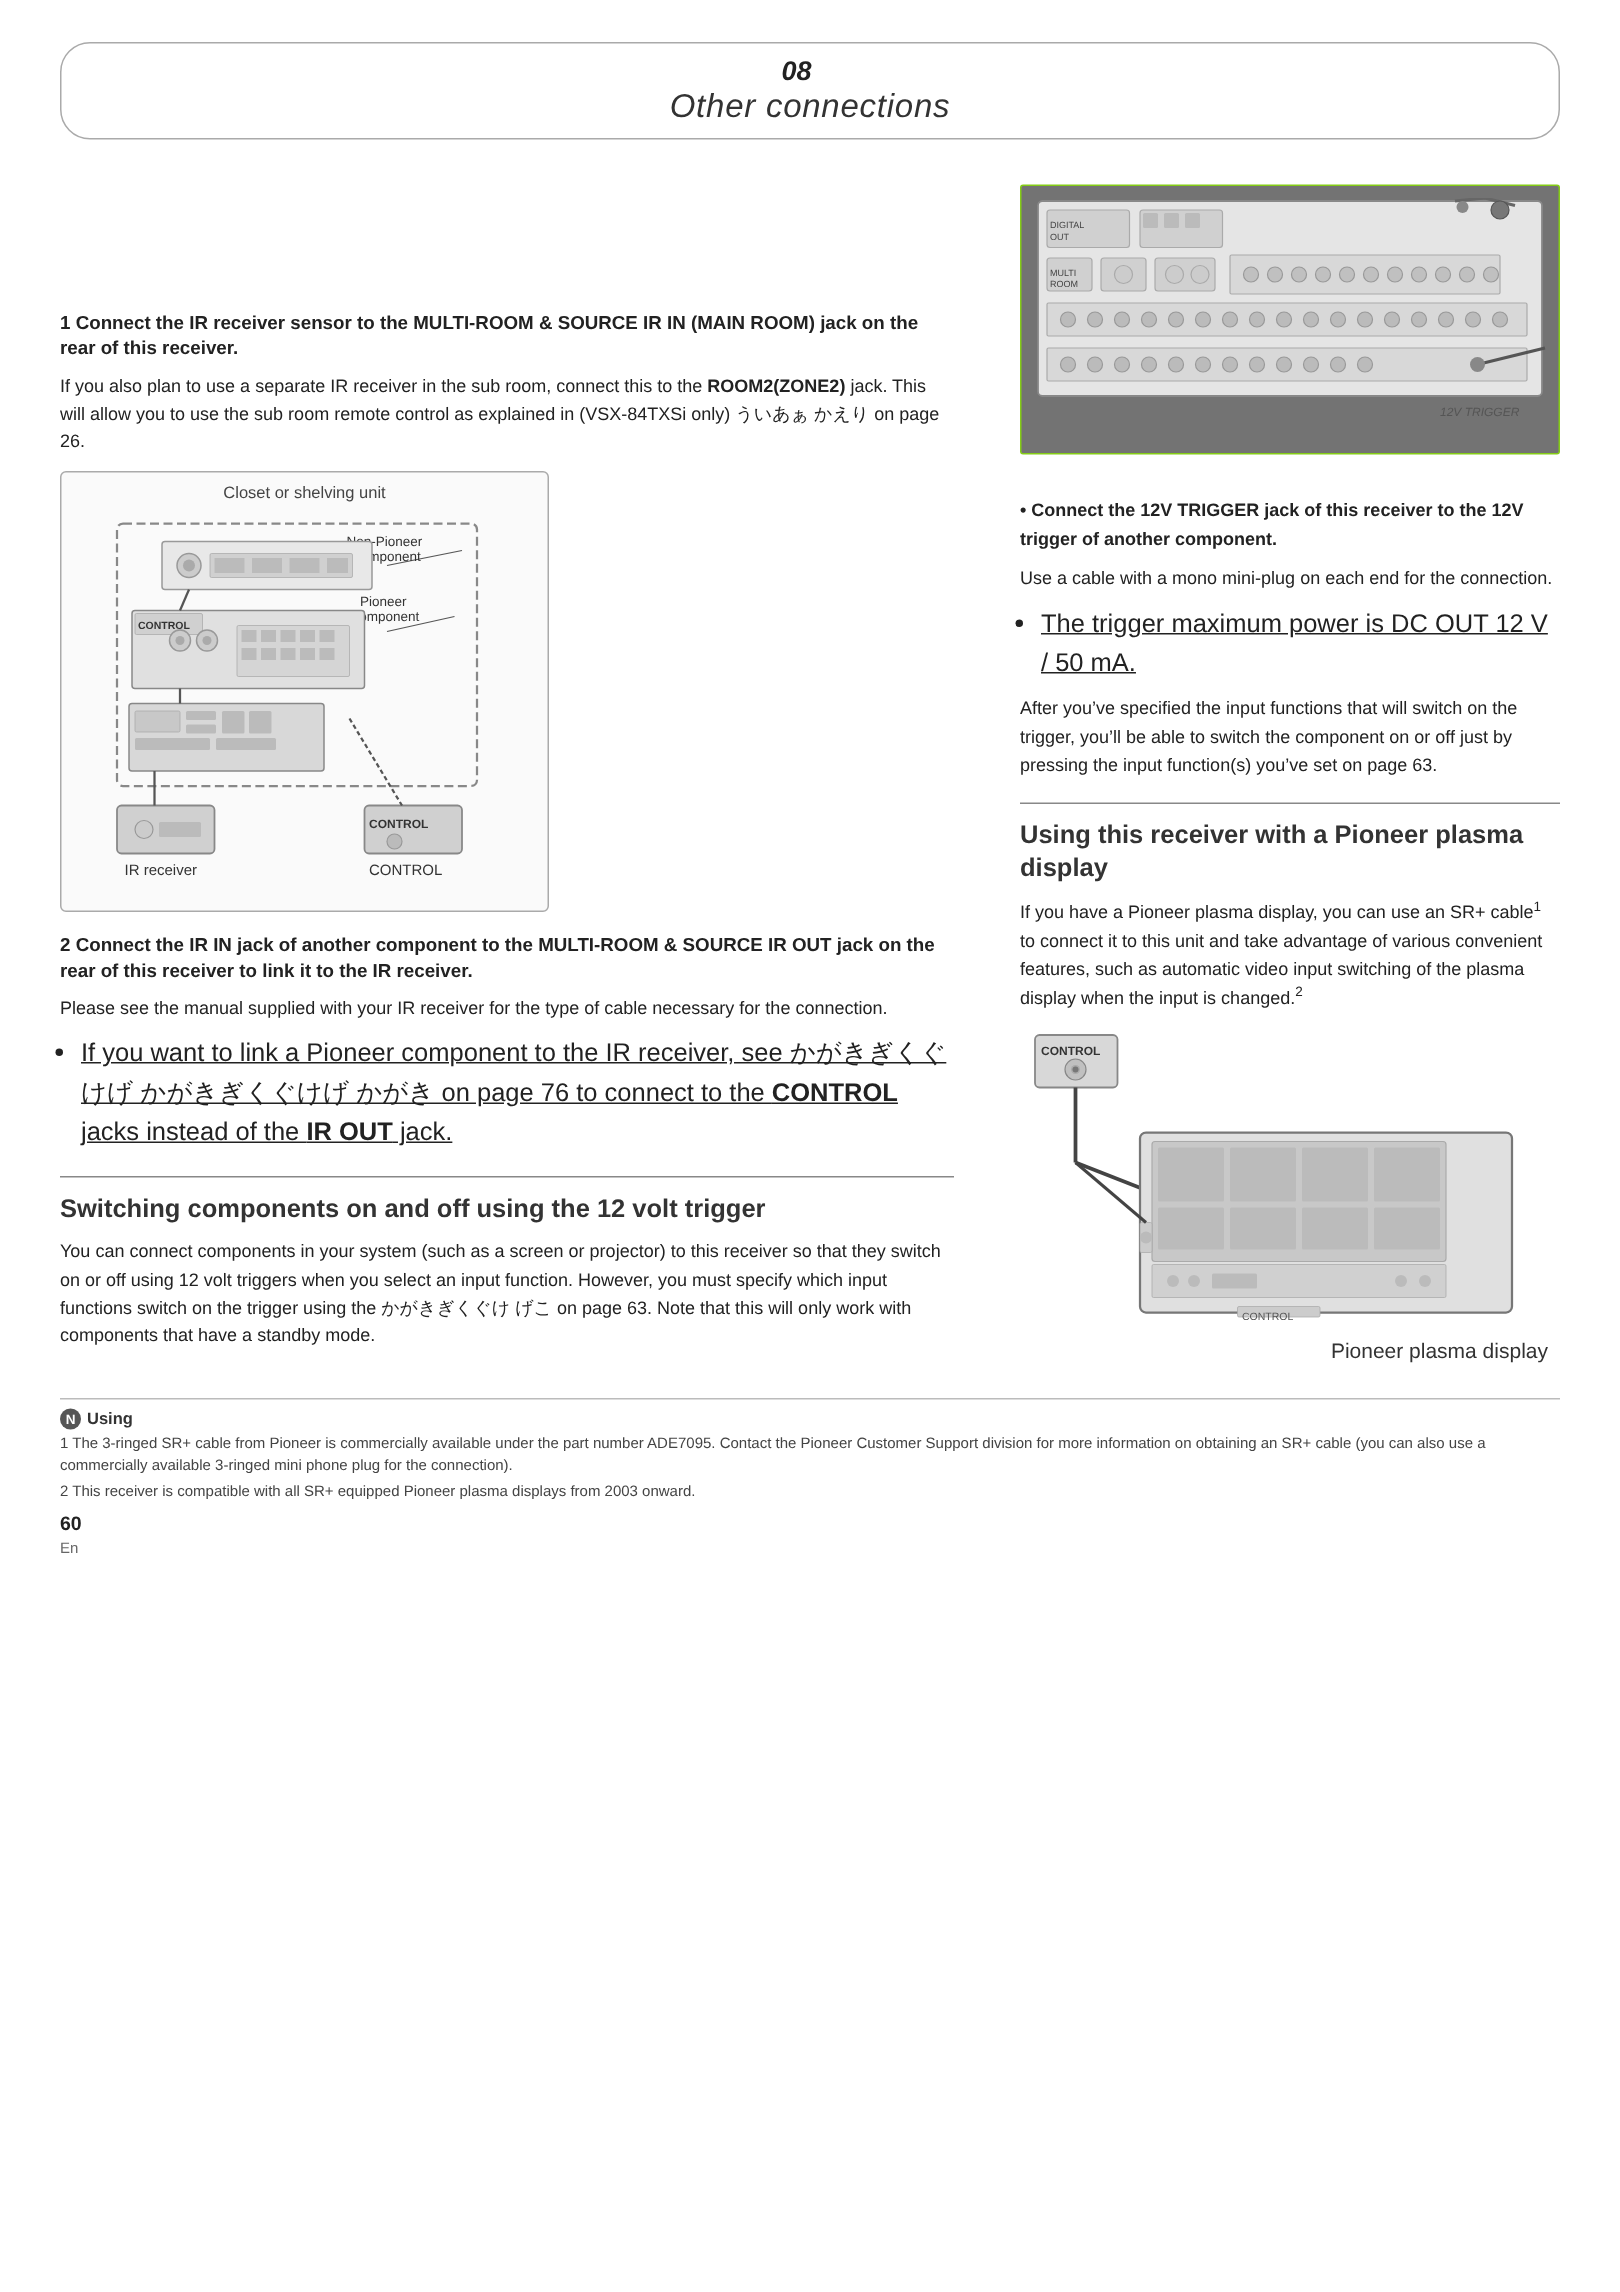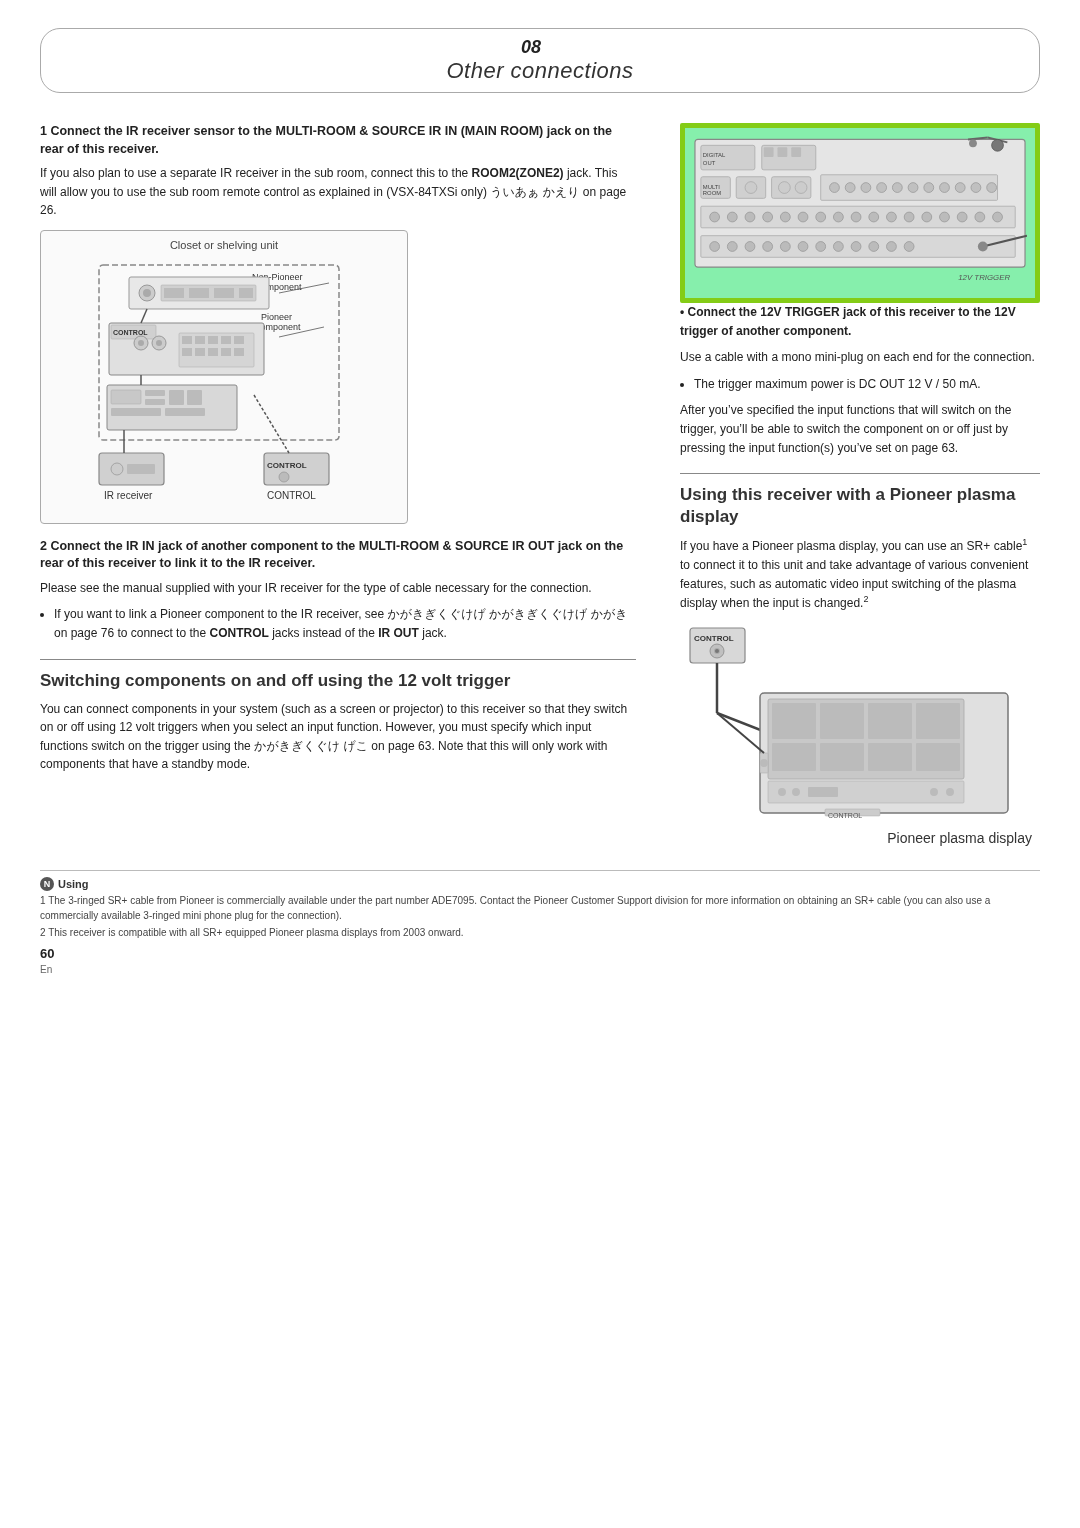--- a/index.html
+++ b/index.html
@@ -35,20 +35,21 @@
       font-style: italic;
       color: #333;
       letter-spacing: 0.5px;
     }
 
     
     .main-content {
       display: flex;
       margin: 30px 40px 0 40px;
       gap: 44px;
+      align-items: flex-end;
     }
     .left-col {
       flex: 1;
       min-width: 0;
     }
     .right-col {
       width: 360px;
       flex-shrink: 0;
     }
 
@@ -70,21 +71,21 @@
     }
 
     
     .diagram-box {
       border: 1px solid #aaa;
       border-radius: 4px;
       padding: 8px;
       margin: 10px 0 14px 0;
       background: #fafafa;
       position: relative;
-      width: 368px;
+      width: 326px;
     }
     .diagram-label {
       font-size: 11px;
       text-align: center;
       color: #444;
       margin-bottom: 4px;
     }
     .diagram-inner {
       display: flex;
       flex-direction: column;
@@ -94,22 +95,23 @@
 
     
     .diagram-svg-area {
       width: 310px;
       height: 260px;
     }
 
     
     .bullet-list {
       margin: 4px 0 8px 14px;
-      font-size: 12px;
+      font-size: 17px;
       line-height: 1.55;
+      text-decoration: underline;
     }
     .bullet-list li {
       margin-bottom: 4px;
       list-style-type: disc;
     }
 
     
     .section-divider {
       border: none;
       border-top: 1px solid #888;
@@ -119,23 +121,23 @@
     
     .italic-section-title {
       font-size: 17px;
       color: #333;
       margin-bottom: 8px;
       line-height: 1.3;
     }
 
     
     .right-image-box {
-      border: 5px solid #84cc16;
-      background: #86efac;
-      margin-bottom: 0;
+      border: 1px solid #84cc16;
+      background: #737373;
+      margin-bottom: 28px;
       border-radius: 2px;
       overflow: hidden;
     }
 
     
     .plasma-label {
       font-size: 14px;
       text-align: right;
       color: #333;
       margin-top: 4px;

